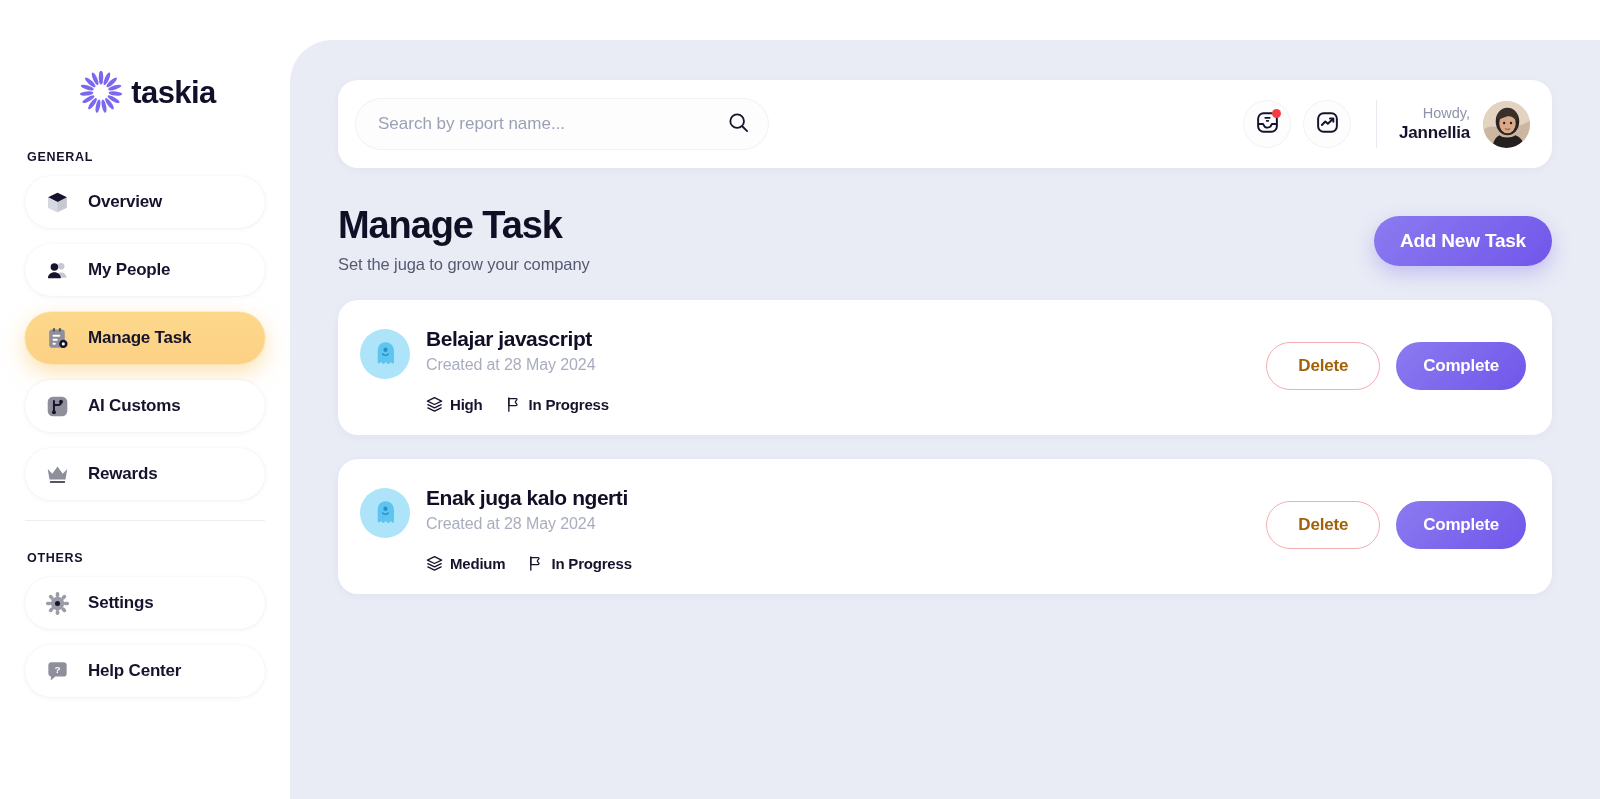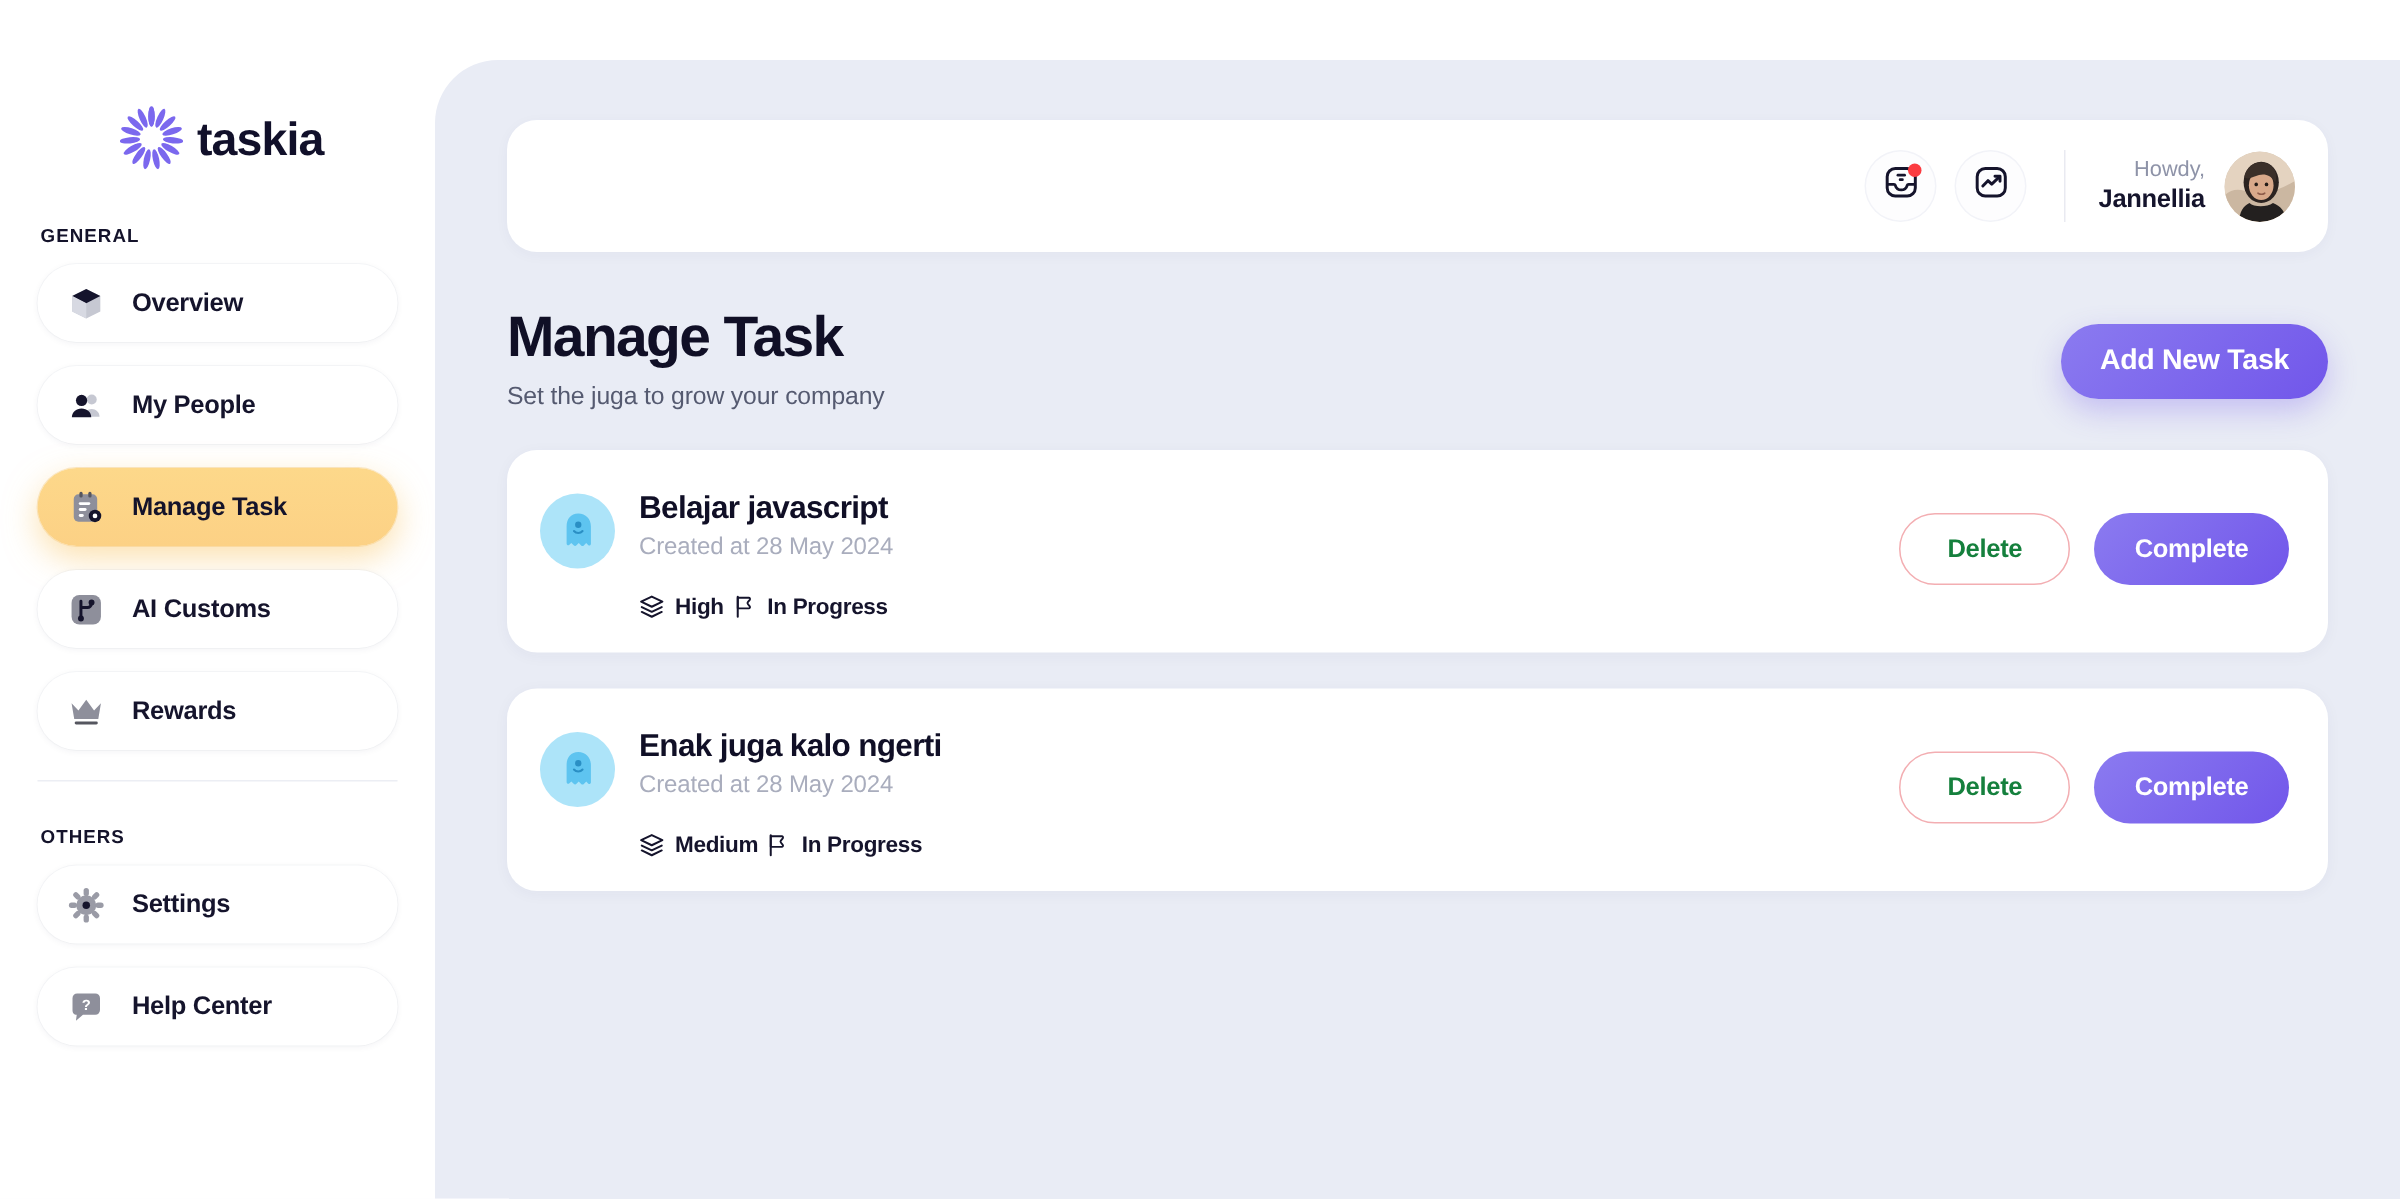--- a/index.html
+++ b/index.html
@@ -250,21 +250,21 @@
     margin-top: 5px;
     font-size: 16px;
     color: #a9adbd;
     letter-spacing: -0.1px;
   }
 
   .task-meta {
     margin-top: 22px;
     display: flex;
     align-items: center;
-    gap: 5px;
+    gap: 22px;
   }
   .meta-chip { display: flex; align-items: center; gap: 7px; }
   .meta-chip svg { width: 17px; height: 17px; display:block; }
   .meta-chip .mtext {
     font-size: 15px;
     font-weight: 700;
     color: #15142c;
     letter-spacing: -0.2px;
   }
 
@@ -274,21 +274,21 @@
     gap: 16px;
     margin-top: 16px;
     flex: 0 0 auto;
   }
   .btn-outline-danger {
     height: 48px;
     padding: 0 31px;
     border-radius: 24px;
     border: 1px solid #f3aeb2;
     background: #ffffff;
-    color: #15803d;
+    color: #a16207;
     font-family: "Liberation Sans", sans-serif;
     font-size: 17px;
     font-weight: 700;
     letter-spacing: -0.2px;
     cursor: pointer;
   }
   .btn-complete {
     height: 48px;
     padding: 0 27px;
     border: none;
@@ -442,20 +442,29 @@
         <span class="label">Help Center</span>
       </div>
 
     </div>
   </aside>
 
   <main class="main">
 
     <div class="topbar">
 
+      <div class="search-wrap">
+        <input class="search-input" type="text" placeholder="Search by report name..." style="">
+        <span>
+          <svg class="search-icon" viewBox="0 0 24 24" aria-hidden="true">
+            <circle cx="10.6" cy="10.6" r="7.1" fill="none" stroke="#15142c" stroke-width="1.9"></circle>
+            <path d="M15.9 15.9l5.1 5.1" stroke="#15142c" stroke-width="1.9" stroke-linecap="round"></path>
+          </svg>
+        </span>
+      </div>
 
       <div class="topbar-spacer"></div>
 
       <div class="icon-btn">
         <span>
           <svg viewBox="0 0 24 24" aria-hidden="true">
             <rect x="3" y="3.2" width="18" height="17.6" rx="5.2" fill="none" stroke="#15142c" stroke-width="1.9"></rect>
             <path d="M3.2 13.4h4.1a1 1 0 0 1 .95.7 3.9 3.9 0 0 0 7.5 0 1 1 0 0 1 .95-.7h4.1" fill="none" stroke="#15142c" stroke-width="1.8" stroke-linejoin="round"></path>
             <rect x="9" y="6.6" width="6" height="1.7" rx="0.85" fill="#15142c"></rect>
             <rect x="10.4" y="9.5" width="3.2" height="1.7" rx="0.85" fill="#15142c"></rect>

